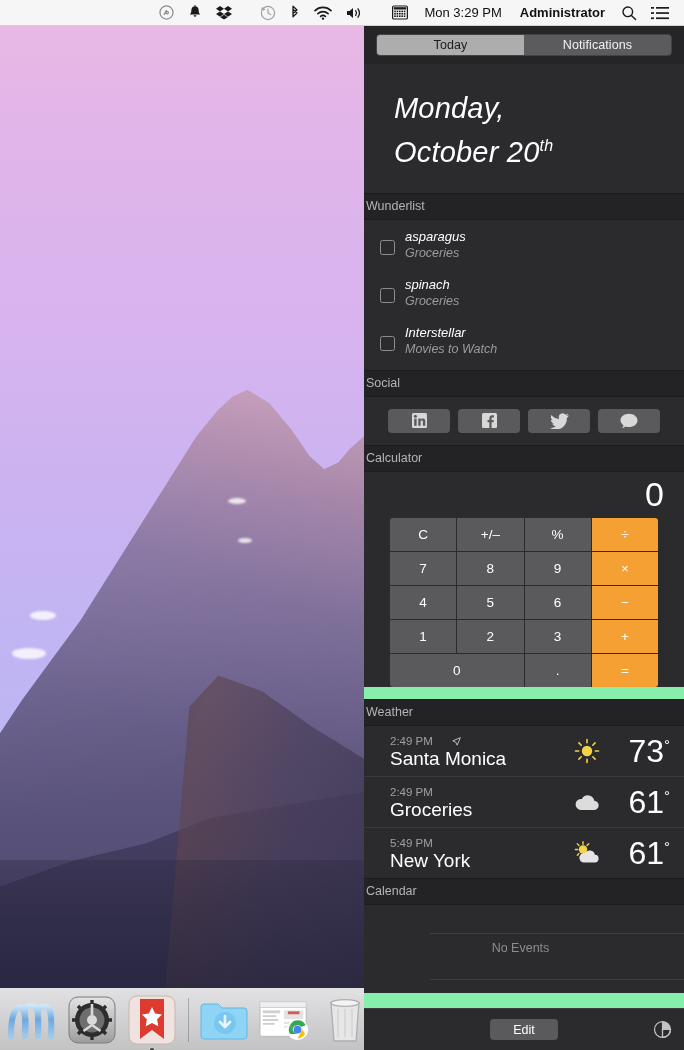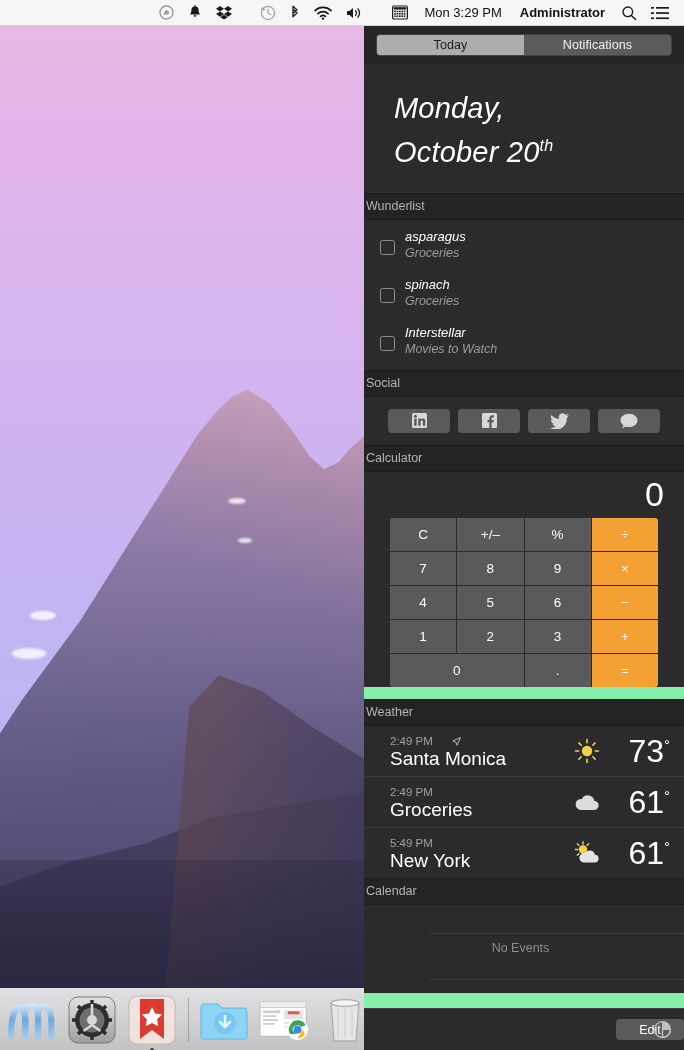--- a/index.html
+++ b/index.html
@@ -210,21 +210,21 @@
   .cal-line { position:absolute; left:66px; right:0; height:1px; background:#3f3f41; }
   #cal-noevents {
     position:absolute; left:0; right:7px; top:36px;
     text-align:center; font-size:12.5px; color:#8d8d90;
   }
 
   
   #nc-footer {
     position:absolute; bottom:0; left:0; width:320px; height:42px;
     background:#2b2b2d; border-top:1px solid #3f3f41;
-    display:flex; align-items:center; justify-content:flex-end;
+    display:flex; align-items:center; justify-content:center;
   }
   #edit-btn {
     width:68px; height:21px; border-radius:4px; background:#5a5a5c;
     display:flex; align-items:center; justify-content:center;
     font-size:12.5px; color:#fff;
   }
   #settings-icon { position:absolute; right:12px; top:11px; }
 </style>
 </head>
 <body>

